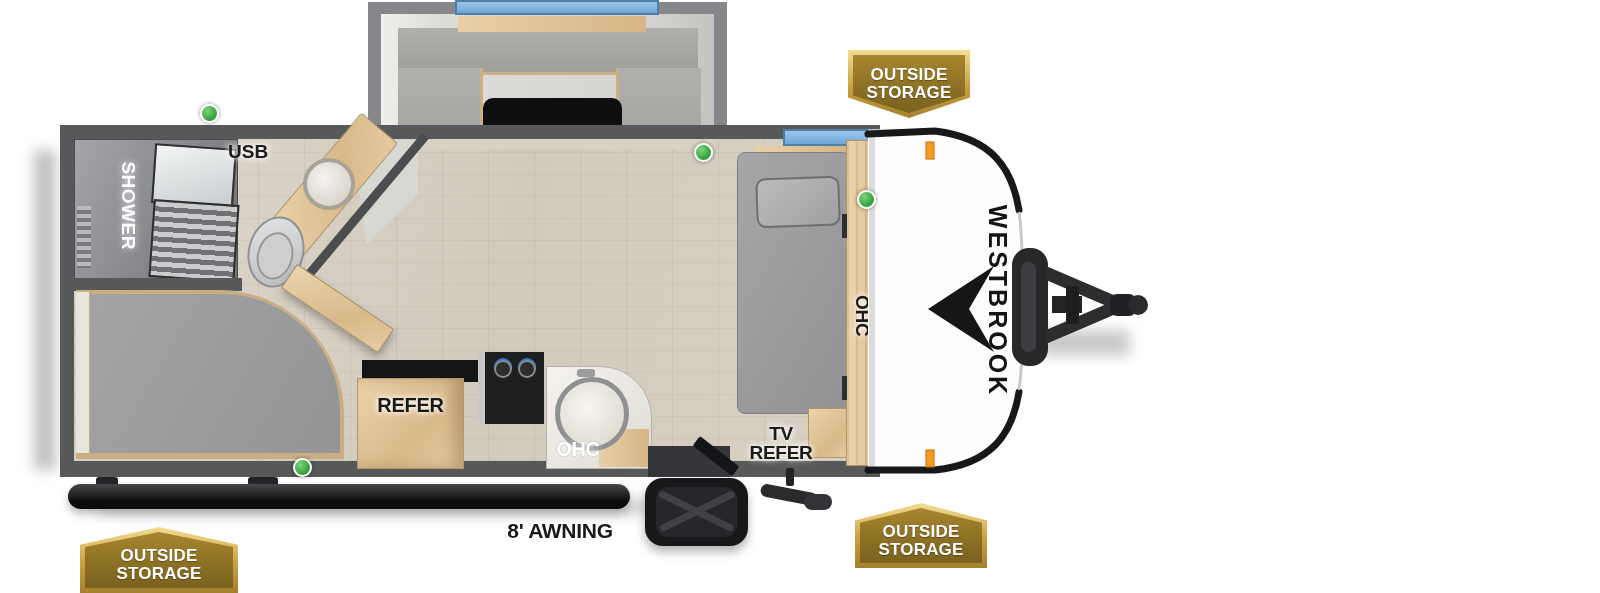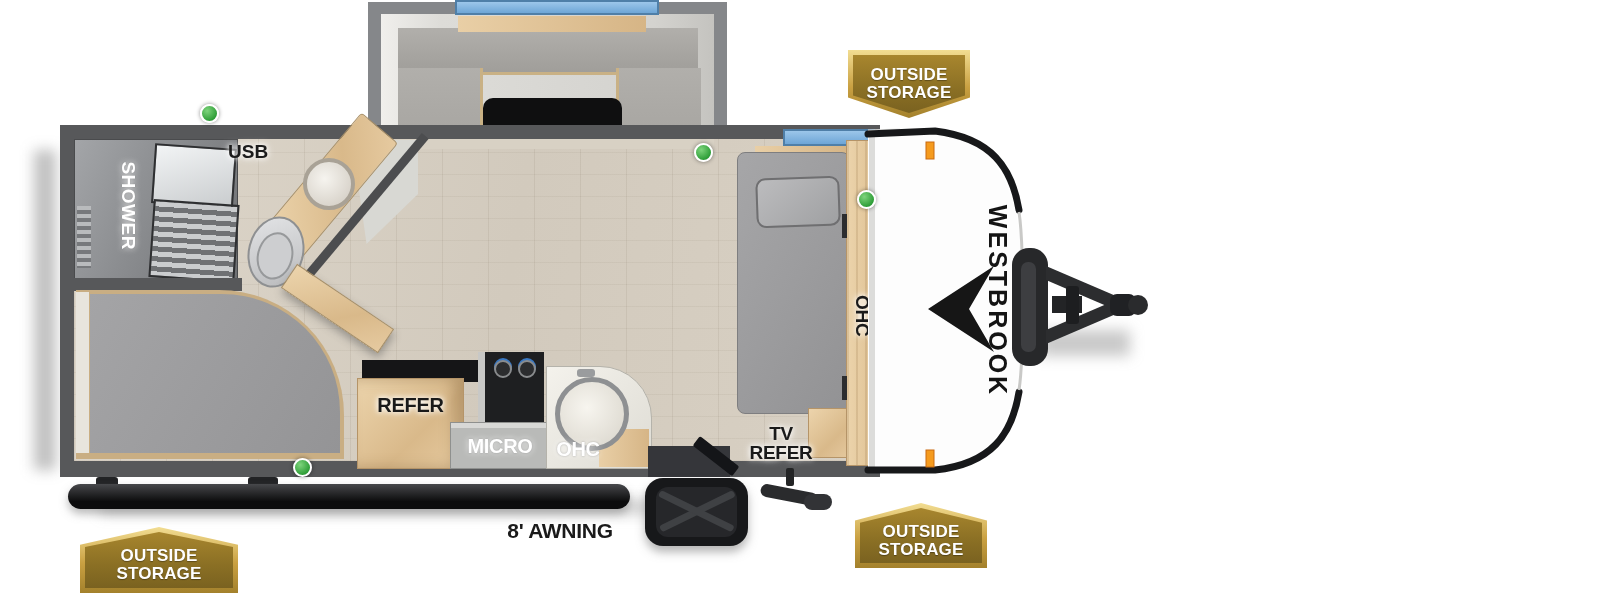--- a/index.html
+++ b/index.html
@@ -92,25 +92,20 @@
 
   <div class="abs" style="left:362px;top:360px;width:116px;height:22px;background:#151517;"></div>
   <div class="abs wood" style="left:357px;top:378px;width:105px;height:89px;border:1px solid #b59468;box-shadow:inset -10px 0 14px rgba(120,90,50,0.35);">
     <div class="abs lbl lbl-k" style="left:0;right:0;top:16px;font-size:20px;">
       <span>REFER</span>
     </div>
   </div>
   <div class="abs" style="left:478px;top:352px;width:66px;height:72px;background:linear-gradient(90deg,#c8c8c6 0 7px,#1e1f21 7px);">
     <div class="abs" style="left:16px;top:8px;width:14px;height:14px;border-radius:50%;background:#2c2d2f;border:2px solid #8a8c8e;box-shadow:0 -2px 0 #3a78c2;"></div>
     <div class="abs" style="left:40px;top:8px;width:14px;height:14px;border-radius:50%;background:#2c2d2f;border:2px solid #8a8c8e;box-shadow:0 -2px 0 #3a78c2;"></div>
-  </div>
-  <div class="abs" style="left:450px;top:422px;width:98px;height:45px;background:linear-gradient(180deg,#d8d8d6 0 5px,#b9bab8 5px);border:1px solid #8f908e;">
-    <div class="abs lbl lbl-w" style="left:0;right:0;top:13px;font-size:20px;">
-      <span>MICRO</span>
-    </div>
   </div>
   <div class="abs" style="left:546px;top:366px;width:104px;height:101px;background:linear-gradient(135deg,#f4f2ec,#dedcd4);border-radius:0 52px 0 0;border:1px solid #b5b3ab;">
     <div class="abs wood2" style="left:52px;top:62px;width:50px;height:38px;"></div>
     <div class="abs" style="left:8px;top:10px;width:64px;height:64px;border-radius:50%;background:radial-gradient(circle at 42% 40%,#f7f5ef,#d8d4ca);border:5px solid #8e9092;"></div>
     <div class="abs" style="left:30px;top:2px;width:18px;height:8px;background:#9a9c9e;border-radius:3px;"></div>
     <div class="abs lbl lbl-w" style="left:2px;top:72px;width:58px;font-size:20px;">
       <span>OHC</span>
     </div>
   </div>
 

